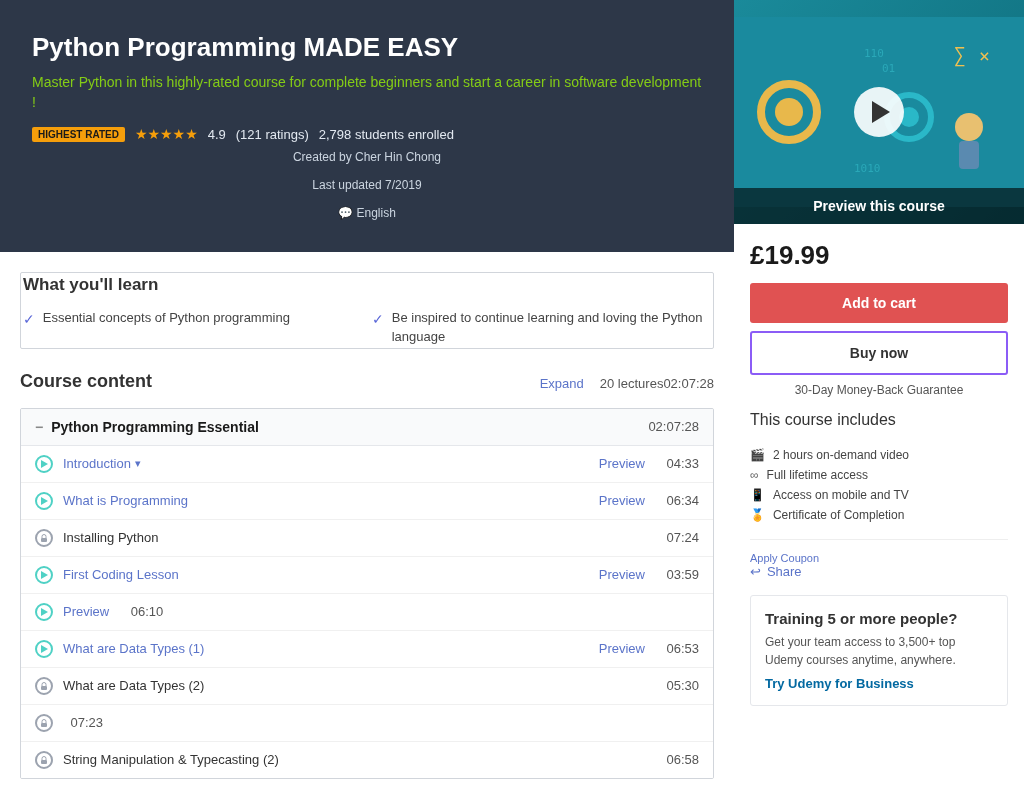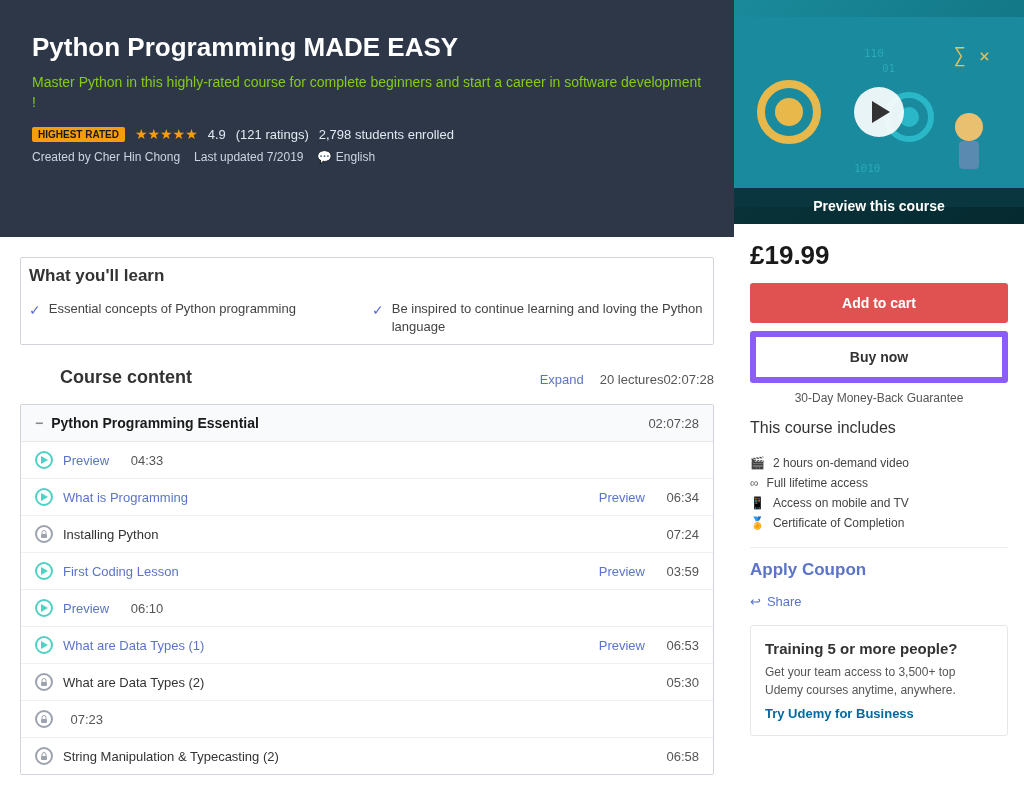--- a/index.html
+++ b/index.html
@@ -9,35 +9,35 @@
 
     
     .left-col { flex: 1; background: #2d3748; color: #fff; padding: 32px; }
     .course-title { font-size: 26px; font-weight: 700; margin-bottom: 10px; line-height: 1.2; }
     .course-subtitle { font-size: 14px; color: #84cc16; margin-bottom: 14px; line-height: 1.4; }
     .badges-row { display: flex; align-items: flex-end; gap: 10px; margin-bottom: 8px; flex-wrap: wrap; }
     .highest-rated-badge { background: #f59e0b; color: #1a1a1a; font-size: 10px; font-weight: 700; padding: 2px 6px; border-radius: 2px; text-transform: uppercase; }
     .stars { color: #f59e0b; font-size: 14px; }
     .rating-text { font-size: 13px; color: #e2e8f0; }
     .enrolled-text { font-size: 13px; color: #e2e8f0; }
-    .meta-row { font-size: 12px; color: #cbd5e0; display: flex; gap: 14px; align-items: center; }
+    .meta-row { font-size: 12px; color: #cbd5e0; display: flex; gap: 14px; align-items: center; flex-direction: column; }
 
     
     .main-content { flex: 1; padding: 20px; background: #fff; }
 
     
-    .learn-box { border: 1px solid #d1d5db; padding: 8px; margin-bottom: 22px; border-radius: 2px; }
+    .learn-box { border: 1px solid #d1d5db; padding: 2px; margin-bottom: 22px; border-radius: 2px; }
     .learn-title { font-size: 17px; font-weight: 700; margin-bottom: 14px; }
     .learn-grid { display: grid; grid-template-columns: 1fr 1fr; gap: 10px; }
     .learn-item { display: flex; gap: 8px; align-items: flex-start; font-size: 13px; color: #444; line-height: 1.4; }
     .check-icon { color: #5a67d8; font-size: 14px; margin-top: 1px; flex-shrink: 0; }
 
     
     .section-title { font-size: 18px; font-weight: 700; margin-bottom: 4px; }
-    .content-header { display: flex; align-items: center; justify-content: space-between; margin-bottom: 12px; margin-left: 40px; }
+    .content-header { display: flex; align-items: center; justify-content: space-between; margin-bottom: 12px; }
     .content-meta { font-size: 13px; color: #555; display: flex; }
     .expand-link { color: #5b74c9; font-size: 13px; cursor: pointer; text-decoration: none; }
 
     
     .course-table { border: 1px solid #d1d5db; border-radius: 2px; overflow: hidden; }
     .section-row { background: #f9fafb; padding: 10px 14px; display: flex; justify-content: space-between; align-items: center; border-bottom: 1px solid #e5e7eb; }
     .section-row-left { display: flex; align-items: center; gap: 8px; font-size: 14px; font-weight: 600; color: #1a1a1a; }
     .minus-icon { color: #888; font-size: 14px; }
     .section-duration { font-size: 13px; color: #555; }
     .lesson-row { padding: 9px 14px; display: flex; align-items: center; border-bottom: 1px solid #f0f0f0; background: #fff; }
@@ -56,27 +56,27 @@
     .right-sidebar { width: 290px; padding: 0; position: relative; }
     .course-preview { position: relative; cursor: pointer; }
     .preview-overlay { position: absolute; bottom: 0; left: 0; right: 0; background: rgba(0,0,0,0.6); color: #fff; text-align: center; padding: 10px; font-size: 14px; font-weight: 600; cursor: pointer; }
     .preview-thumbnail { width: 100%; height: 224px; background: linear-gradient(135deg, #1a8a9a 0%, #0e6b7a 100%); display: flex; align-items: center; justify-content: center; position: relative; overflow: hidden; }
     .play-button-circle { width: 50px; height: 50px; background: rgba(255,255,255,0.9); border-radius: 50%; display: flex; align-items: center; justify-content: center; z-index: 2; }
     .play-triangle { width: 0; height: 0; border-left: 18px solid #333; border-top: 11px solid transparent; border-bottom: 11px solid transparent; margin-left: 4px; }
 
     .sidebar-body { padding: 16px; }
     .price { font-size: 26px; font-weight: 700; color: #1a1a1a; margin-bottom: 12px; }
     .add-to-cart-btn { width: 100%; background: #e05252; color: #fff; border: none; padding: 12px; font-size: 14px; font-weight: 600; cursor: pointer; border-radius: 3px; margin-bottom: 8px; }
-    .buy-now-btn { width: 100%; background: #fff; color: #333; border: 6px solid #8b5cf6; padding: 12px; font-size: 14px; font-weight: 600; cursor: pointer; border-radius: 3px; margin-bottom: 8px; }
+    .buy-now-btn { width: 100%; background: #fff; color: #333; border: 2px solid #8b5cf6; padding: 12px; font-size: 14px; font-weight: 600; cursor: pointer; border-radius: 3px; margin-bottom: 8px; }
     .guarantee-text { text-align: center; font-size: 12px; color: #555; margin-bottom: 14px; }
     .includes-title { font-size: 16px; font-weight: 400; margin-bottom: 16px; }
     .includes-list { list-style: none; margin-bottom: 14px; }
     .includes-list li { font-size: 12px; color: #444; padding: 3px 0; display: flex; align-items: center; gap: 8px; }
     .includes-list li .inc-icon { font-size: 12px; color: #666; }
-    .apply-coupon { color: #5b74c9; font-size: 17px; display: block; margin-bottom: 14px; cursor: pointer; text-decoration: none; border-top: 1px solid #eee; padding-top: 12px; font-weight: bold; }
+    .apply-coupon { color: #5b74c9; font-size: 11px; display: block; cursor: pointer; text-decoration: none; border-top: 1px solid #eee; padding-top: 12px; }
     .share-row { display: flex; align-items: center; gap: 6px; color: #5b74c9; font-size: 13px; margin-bottom: 16px; cursor: pointer; }
     .training-box { border: 1px solid #e5e7eb; padding: 14px; border-radius: 3px; }
     .training-title { font-size: 15px; font-weight: 700; margin-bottom: 6px; }
     .training-desc { font-size: 12px; color: #555; line-height: 1.5; margin-bottom: 6px; }
     .training-link { color: #0369a1; font-size: 13px; font-weight: 600; text-decoration: none; }
 
     .thumbnail-deco { position: absolute; width: 100%; height: 100%; top: 0; left: 0; }
   </style>
 </head>
 <body>
@@ -139,20 +139,24 @@
             <span>Python Programming Essential</span>
           </div>
           <span class="section-duration">02:07:28</span>
         </div>
 
         <div class="lesson-row">
           <div class="lesson-icon teal">
             <svg viewBox="0 0 10 10" fill="#4fd1c5">
                 <polygon points="2,1 9,5 2,9"></polygon>
               </svg>
+          </div>
+          <div class="lesson-name has-dropdown">
+            <a>Introduction</a>
+            <span class="dropdown-arrow">▾</span>
           </div>
           <span class="preview-link">Preview</span>
           <span class="lesson-duration">04:33</span>
         </div>
 
         <div class="lesson-row">
           <div class="lesson-icon teal">
             <svg viewBox="0 0 10 10" fill="#4fd1c5">
                 <polygon points="2,1 9,5 2,9"></polygon>
               </svg>

